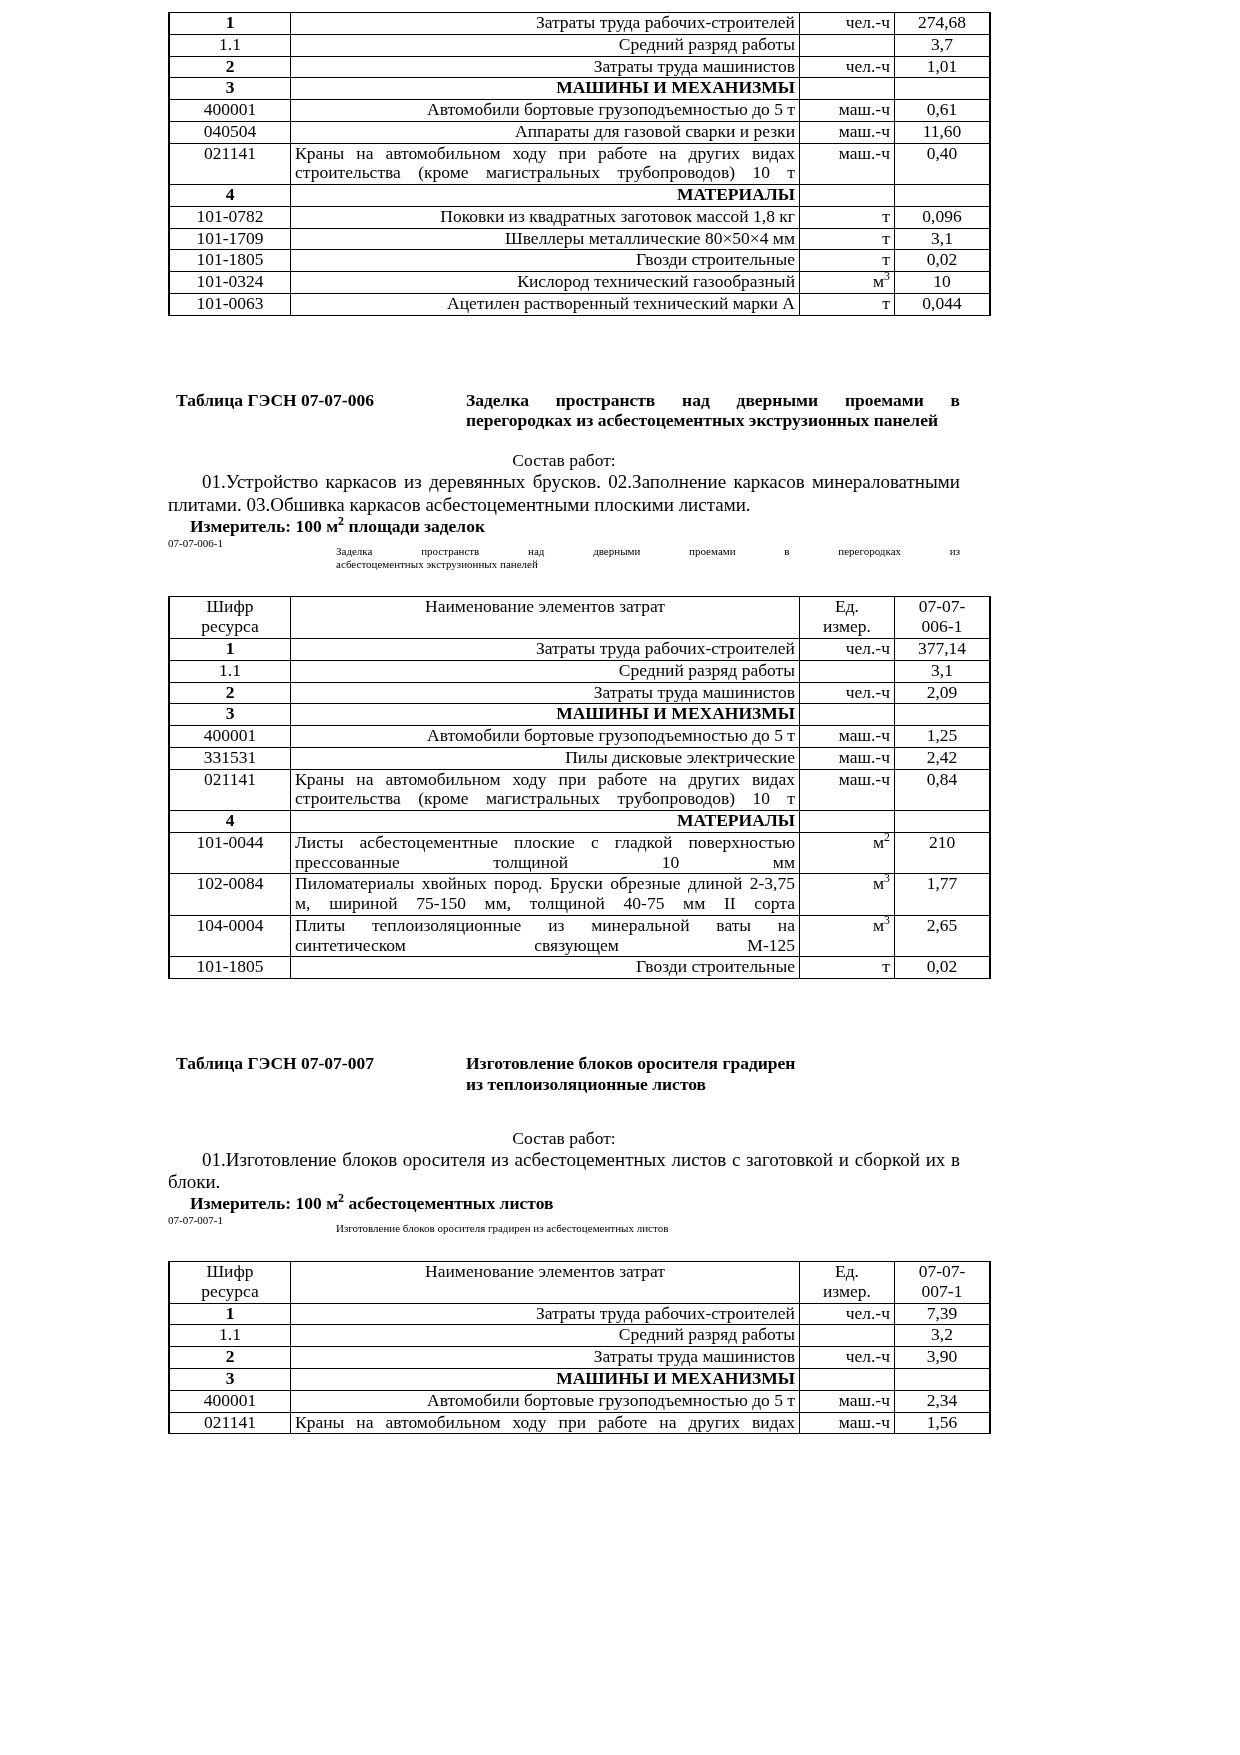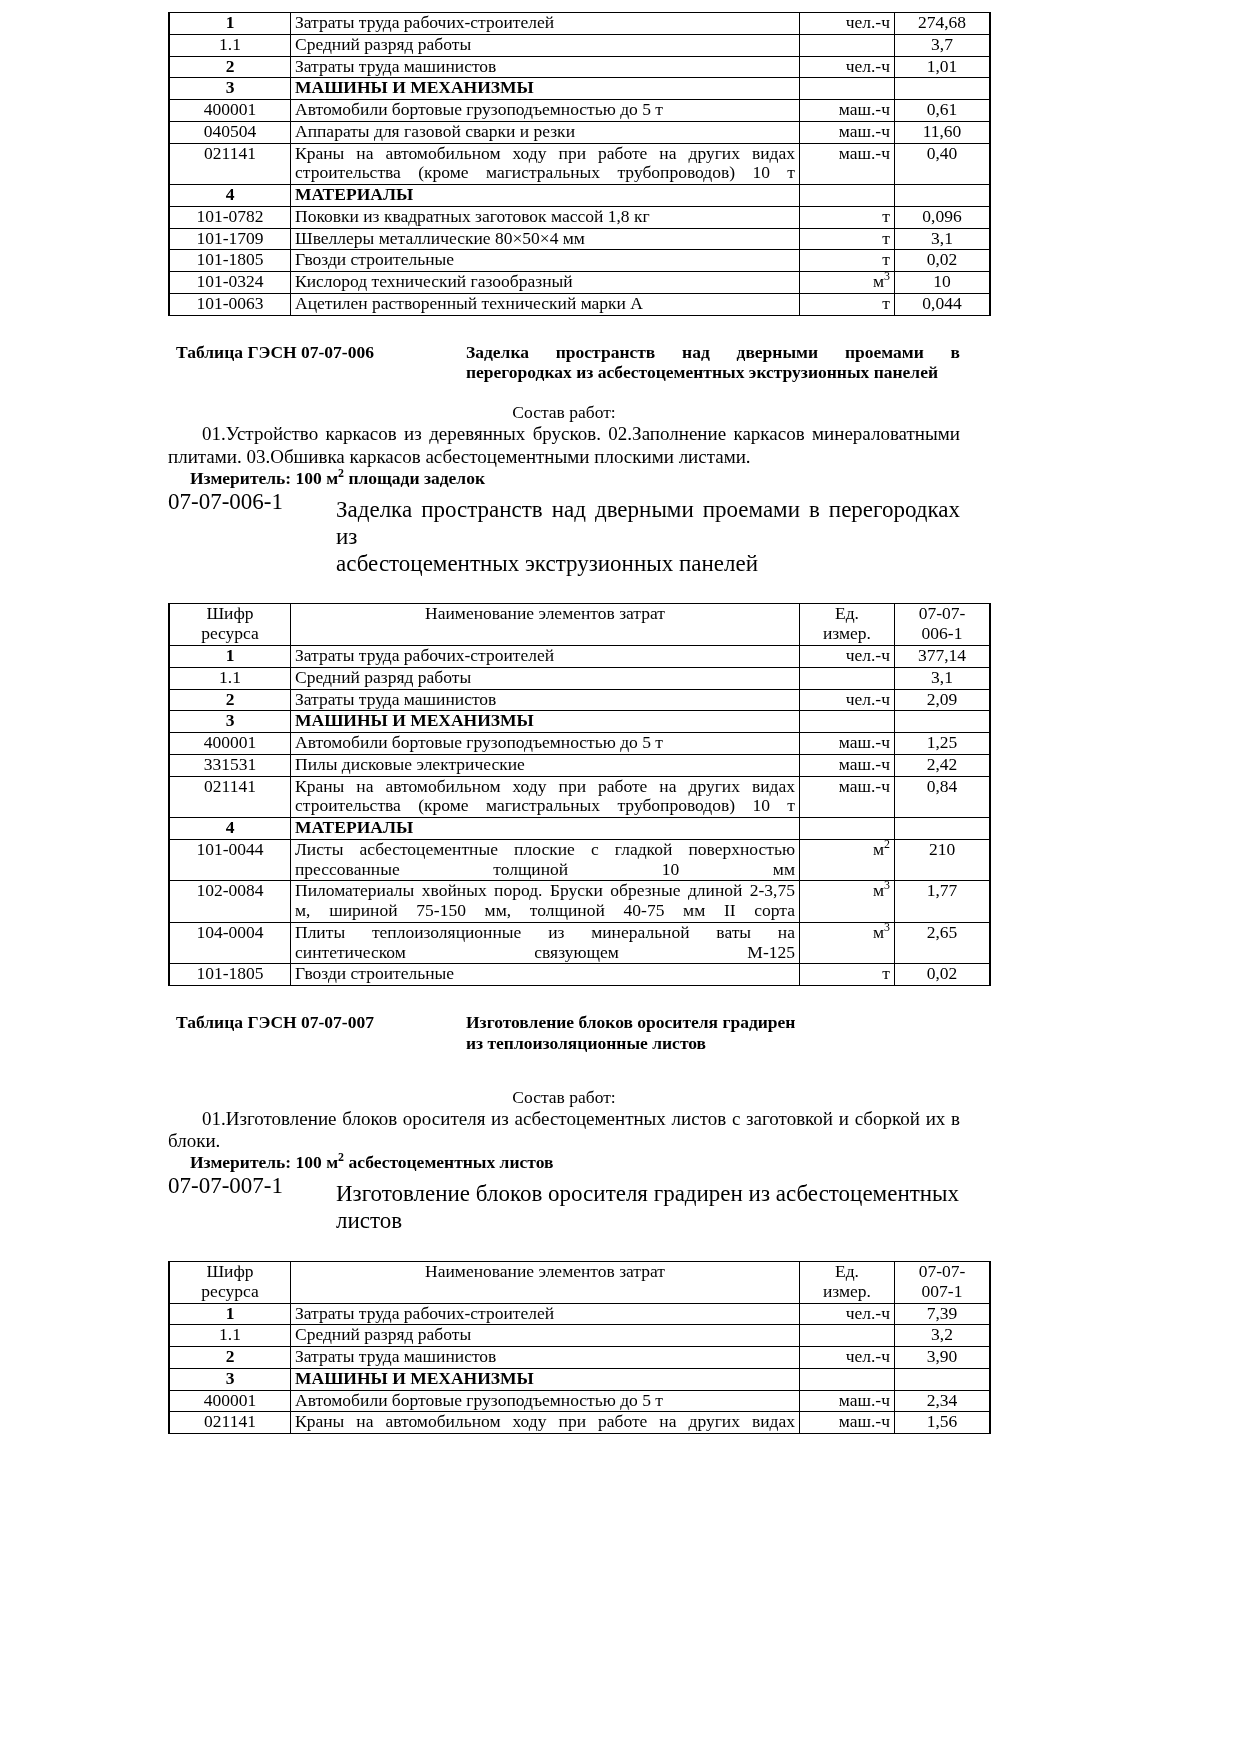--- a/index.html
+++ b/index.html
@@ -29,41 +29,42 @@
     table-layout: fixed;
     font-size: 17.5px;
     line-height: 1.13;
   }
   table.gesn td {
     border: 1.2px solid #000;
     padding: 0px 4px 1px 4px;
     vertical-align: top;
   }
   .c-code   { width: 112px; text-align: center; }
-  .c-name   { width: 500px; text-align: left; }
+  .c-name   { width: 500px; text-align: right; }
   .c-unit   { width: 86px;  text-align: right; }
   .c-val    { width: 86px;  text-align: center; }
 
   .sec-top td { border-top: 2.4px solid #000; }
   .tbl-top td { border-top: 2.4px solid #000; }
   .tbl-bot td { border-bottom: 2.4px solid #000; }
   table.gesn td.edge-l { border-left: 2.4px solid #000; }
   table.gesn td.edge-r { border-right: 2.4px solid #000; }
 
   .b { font-weight: bold; }
   .just { text-align: justify; text-align-last: justify; }
   .hdr td { text-align: center; }
   .sup { font-size: 0.68em; vertical-align: super; line-height: 0; }
 
   
   .tbl-title {
     display: flex;
     font-weight: bold;
     font-size: 17.5px;
     line-height: 1.16;
+    margin-top: 48px;
   }
   .tbl-title .lbl { width: 290px; flex: none; padding-left: 8px; }
   .tbl-title .txt { flex: 1; }
   .title-just { text-align: justify; text-align-last: justify; }
 
   .centered-it {
     text-align: center;
     font-size: 17.5px;
   }
   .para {
@@ -72,21 +73,21 @@
     text-align: justify;
     text-indent: 34px;
   }
   .izm {
     font-size: 17.5px;
     font-weight: bold;
     padding-left: 22px;
   }
   .code-line {
     display: flex;
-    font-size: 23px;
+    font-size: 11px;
     line-height: 1.17;
   }
   .code-line .lbl { width: 168px; flex: none; }
   .code-line .txt { flex: 1; margin-top: 8px; }
   .sp12 { height: 12px; }
   .sp20 { height: 20px; }
   .sp26 { height: 26px; }
   .sp34 { height: 34px; }
 </style>
 </head>

